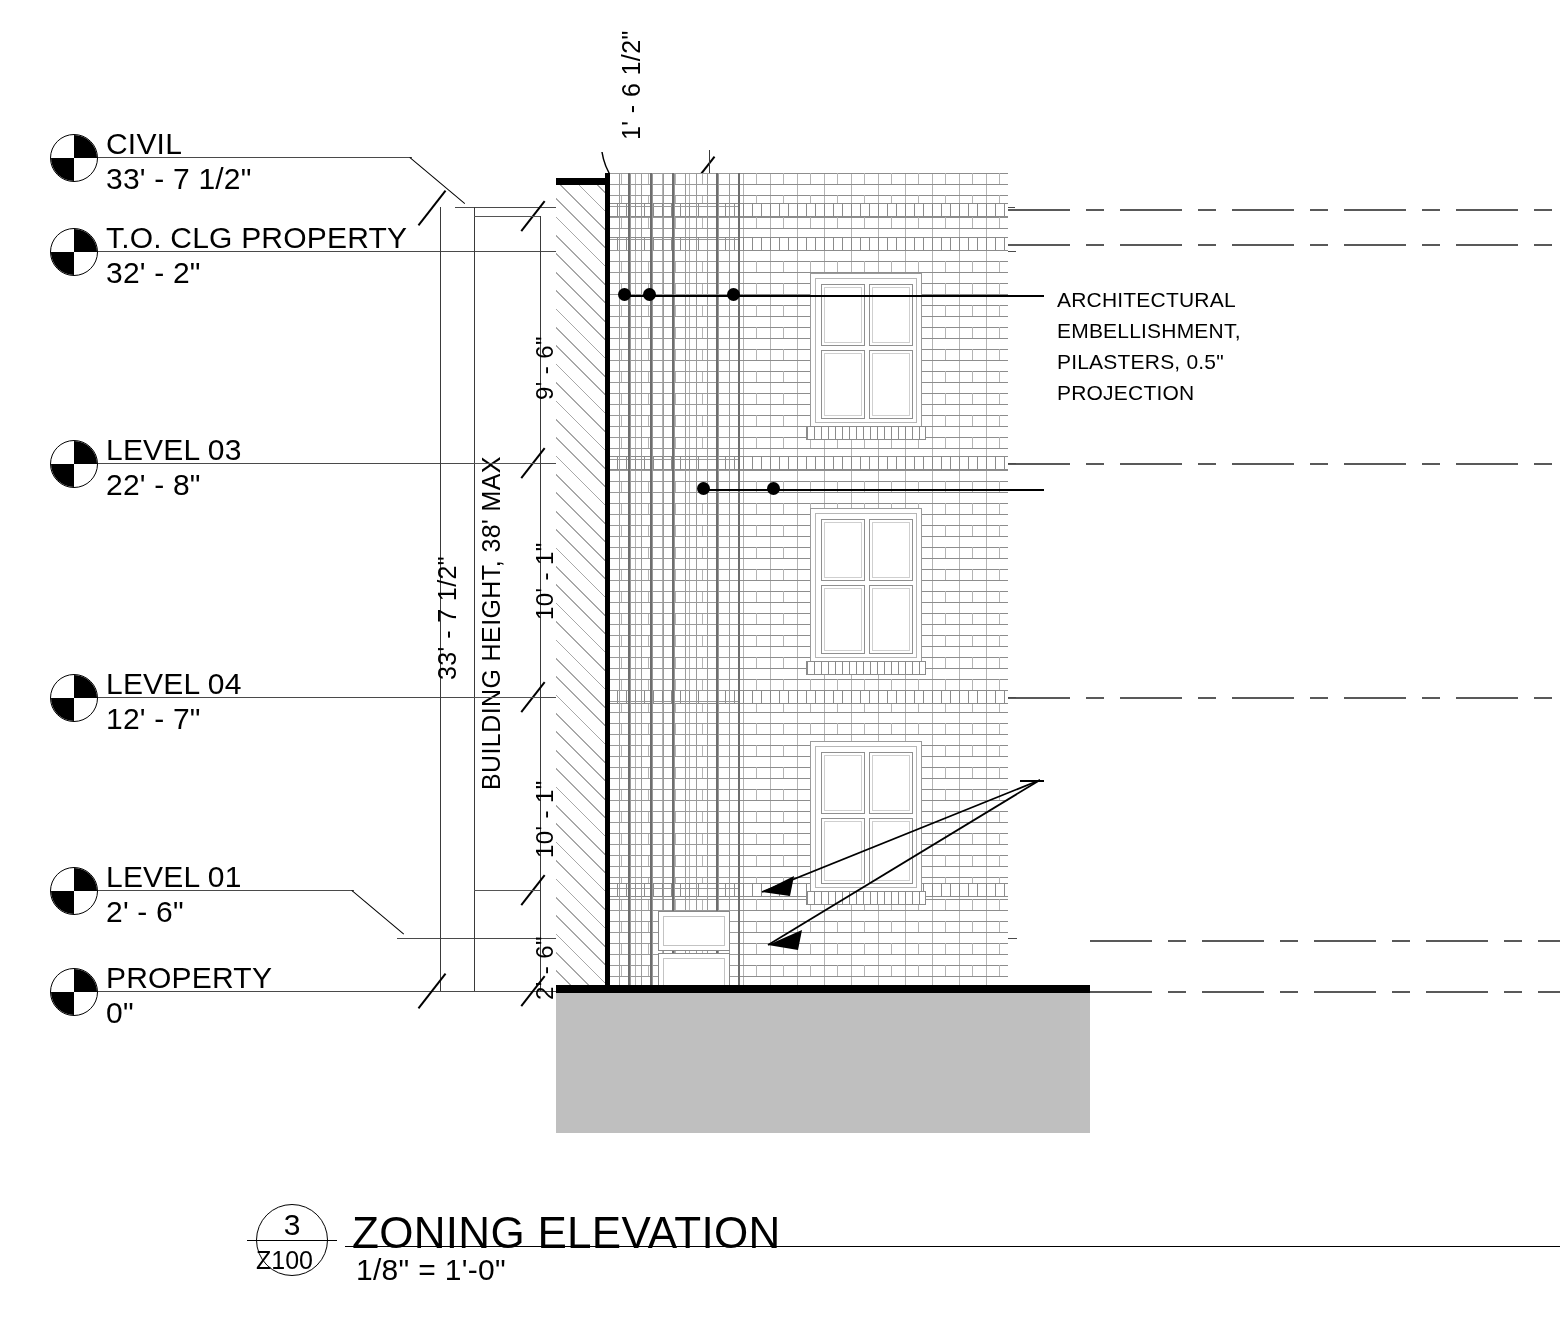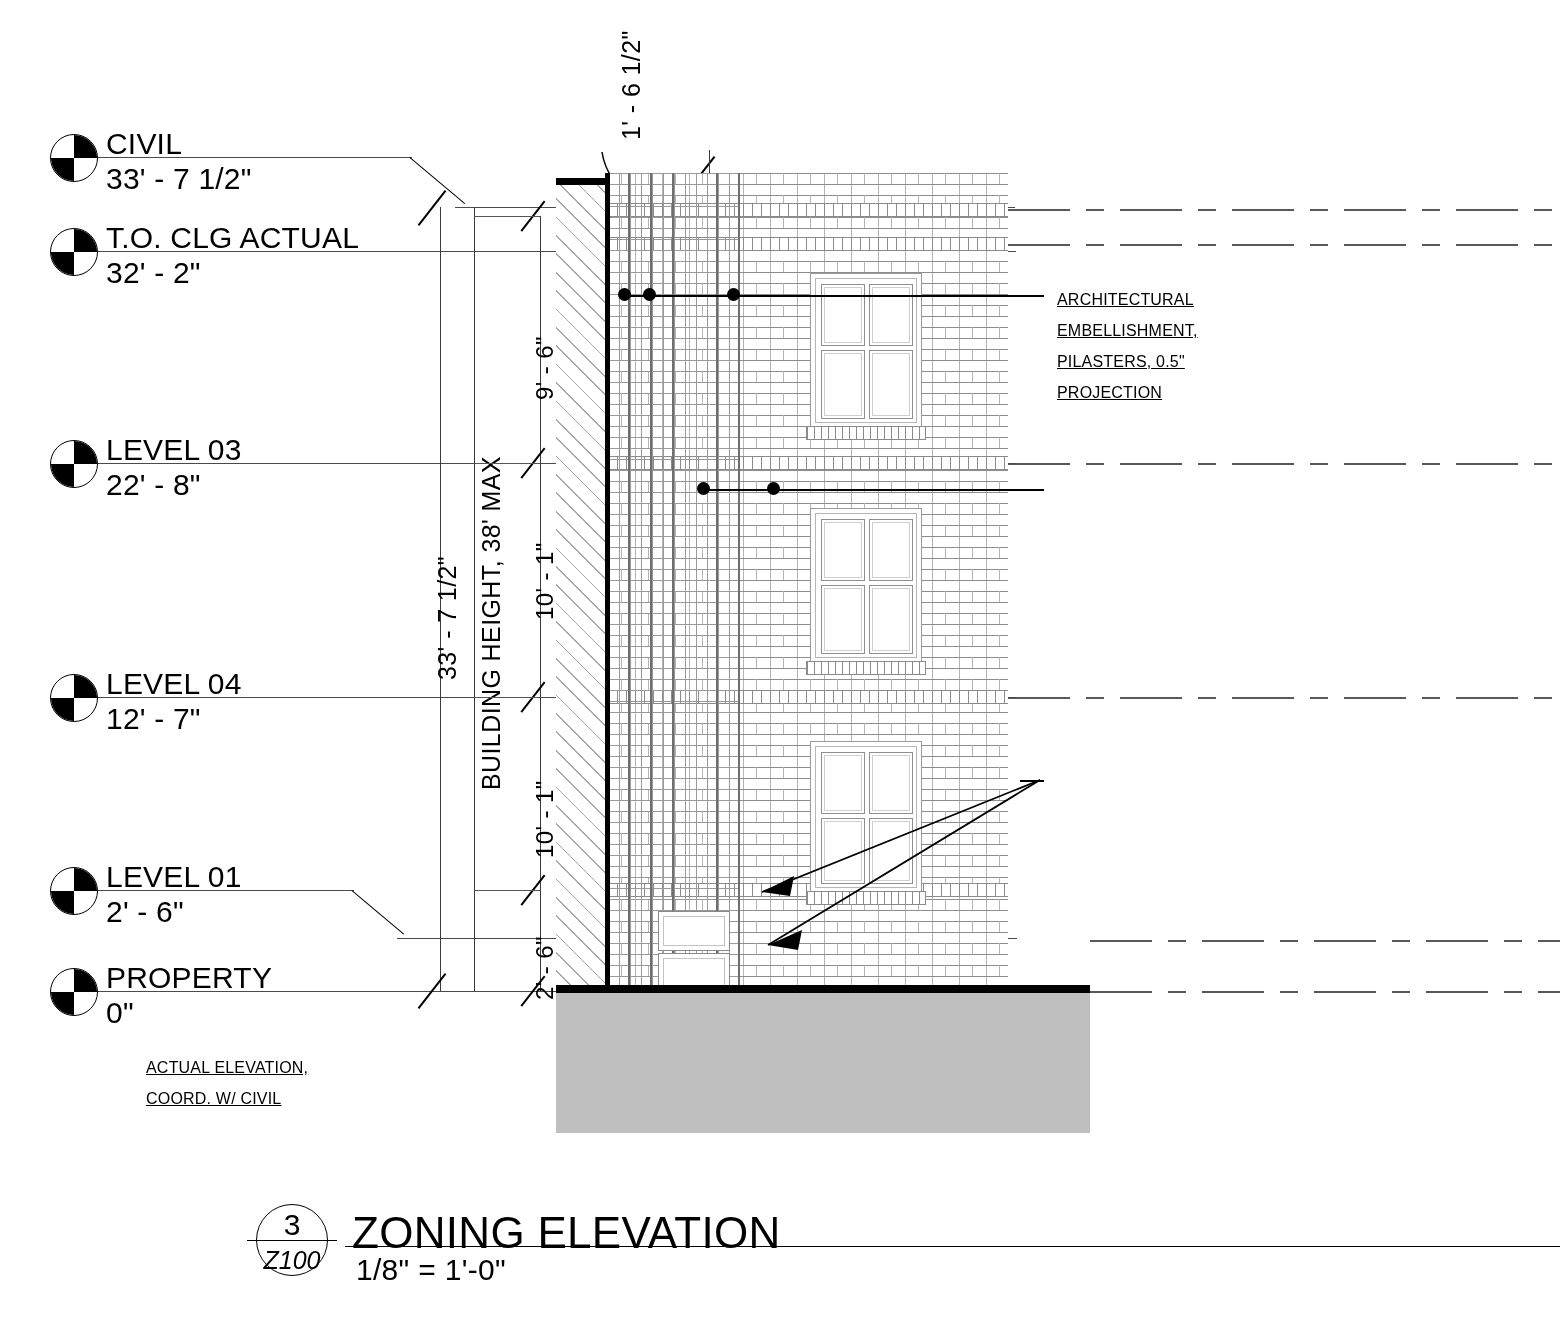--- a/index.html
+++ b/index.html
@@ -37,21 +37,21 @@
   .tick{position:absolute;width:2px;height:44px;background:#000;
         transform:rotate(38deg);transform-origin:50% 50%;}
   .tick.thin{width:1.6px;height:38px;}
 
   
   .vtxt{position:absolute;transform-origin:0 0;transform:rotate(-90deg);
         white-space:nowrap;font-size:25px;letter-spacing:.4px;}
   .vtxt.sm{font-size:24px;}
 
   
-  .note{position:absolute;font-size:16px;line-height:31px;letter-spacing:.2px;white-space:pre;text-decoration:underline;}
+  .note{position:absolute;font-size:21px;line-height:31px;letter-spacing:.2px;white-space:pre;}
 
   
   #building{position:absolute;left:608px;top:173px;width:400px;height:818px;overflow:hidden;background:#fff;}
   .brick{position:absolute;left:0;top:0;width:100%;height:100%;
      background-color:#ffffff;
      background-image:
        repeating-linear-gradient(to bottom, #8d8d8d 0 1px, rgba(0,0,0,0) 1px 11px),
        repeating-linear-gradient(to right, #b4b4b4 0 1px, rgba(0,0,0,0) 1px 27px);
      background-position:0 0, 0 0;}
   .brickoffset{position:absolute;left:0;top:0;width:100%;height:100%;
@@ -98,21 +98,21 @@
   #propline{position:absolute;left:605px;top:173px;width:5px;height:818px;background:#000;}
   #wallcap{position:absolute;left:556px;top:178px;width:54px;height:7px;background:#000;}
 
   
   .dot{position:absolute;width:13px;height:13px;border-radius:50%;background:#000;}
   .ldr{position:absolute;height:0;border-top:2px solid #000;}
 
   
   #tb .circ{position:absolute;width:72px;height:72px;border-radius:50%;border:1.3px solid #000;box-sizing:border-box;}
   #tb .num{position:absolute;width:72px;text-align:center;font-size:30px;}
-  #tb .sheet{position:absolute;width:72px;text-align:center;font-size:25px;font-style:italic;}
+  #tb .sheet{position:absolute;width:72px;font-size:25px;}
   #tb .t1{position:absolute;font-size:44px;letter-spacing:.3px;white-space:nowrap;}
   #tb .t2{position:absolute;font-size:30px;letter-spacing:.3px;white-space:nowrap;}
   #tb .ul{position:absolute;height:0;border-top:1.6px solid #000;}
 </style>
 </head>
 <body>
 
 <div class="stage">
 
   <div class="datum abs" style="left:1008px;top:209px;width:552px;"></div>
@@ -146,21 +146,21 @@
       <div class="elv">33' - 7 1/2"</div>
     </div>
   </div>
 
   <div class="lvl" style="left:50px;top:228px;">
     <div class="sym">
         <i class="q1"></i>
         <i class="q3"></i>
       </div>
     <div class="txt">
-      <div class="name">T.O. CLG ACTUAL</div>
+      <div class="name">T.O. CLG PROPERTY</div>
       <div class="elv">32' - 2"</div>
     </div>
   </div>
 
   <div class="lvl" style="left:50px;top:440px;">
     <div class="sym">
         <i class="q1"></i>
         <i class="q3"></i>
       </div>
     <div class="txt">
@@ -195,22 +195,20 @@
     <div class="sym">
         <i class="q1"></i>
         <i class="q3"></i>
       </div>
     <div class="txt">
       <div class="name">PROPERTY</div>
       <div class="elv">0"</div>
     </div>
   </div>
 
-  <div class="note" style="left:146px;top:1052px;">ACTUAL ELEVATION,
-COORD. W/ CIVIL</div>
 
   <div class="vline" style="left:440px;top:207px;height:784px;"></div>
   <div class="tick" style="left:431px;top:186px;"></div>
   <div class="tick" style="left:431px;top:969px;"></div>
   <div class="vtxt" style="left:433px;top:680px;">33' - 7 1/2"</div>
 
   <div class="vline" style="left:474px;top:207px;height:784px;"></div>
   <div class="vtxt" style="left:477px;top:790px;">BUILDING HEIGHT, 38' MAX</div>
 
   <div class="vline" style="left:540px;top:216px;height:775px;"></div>

